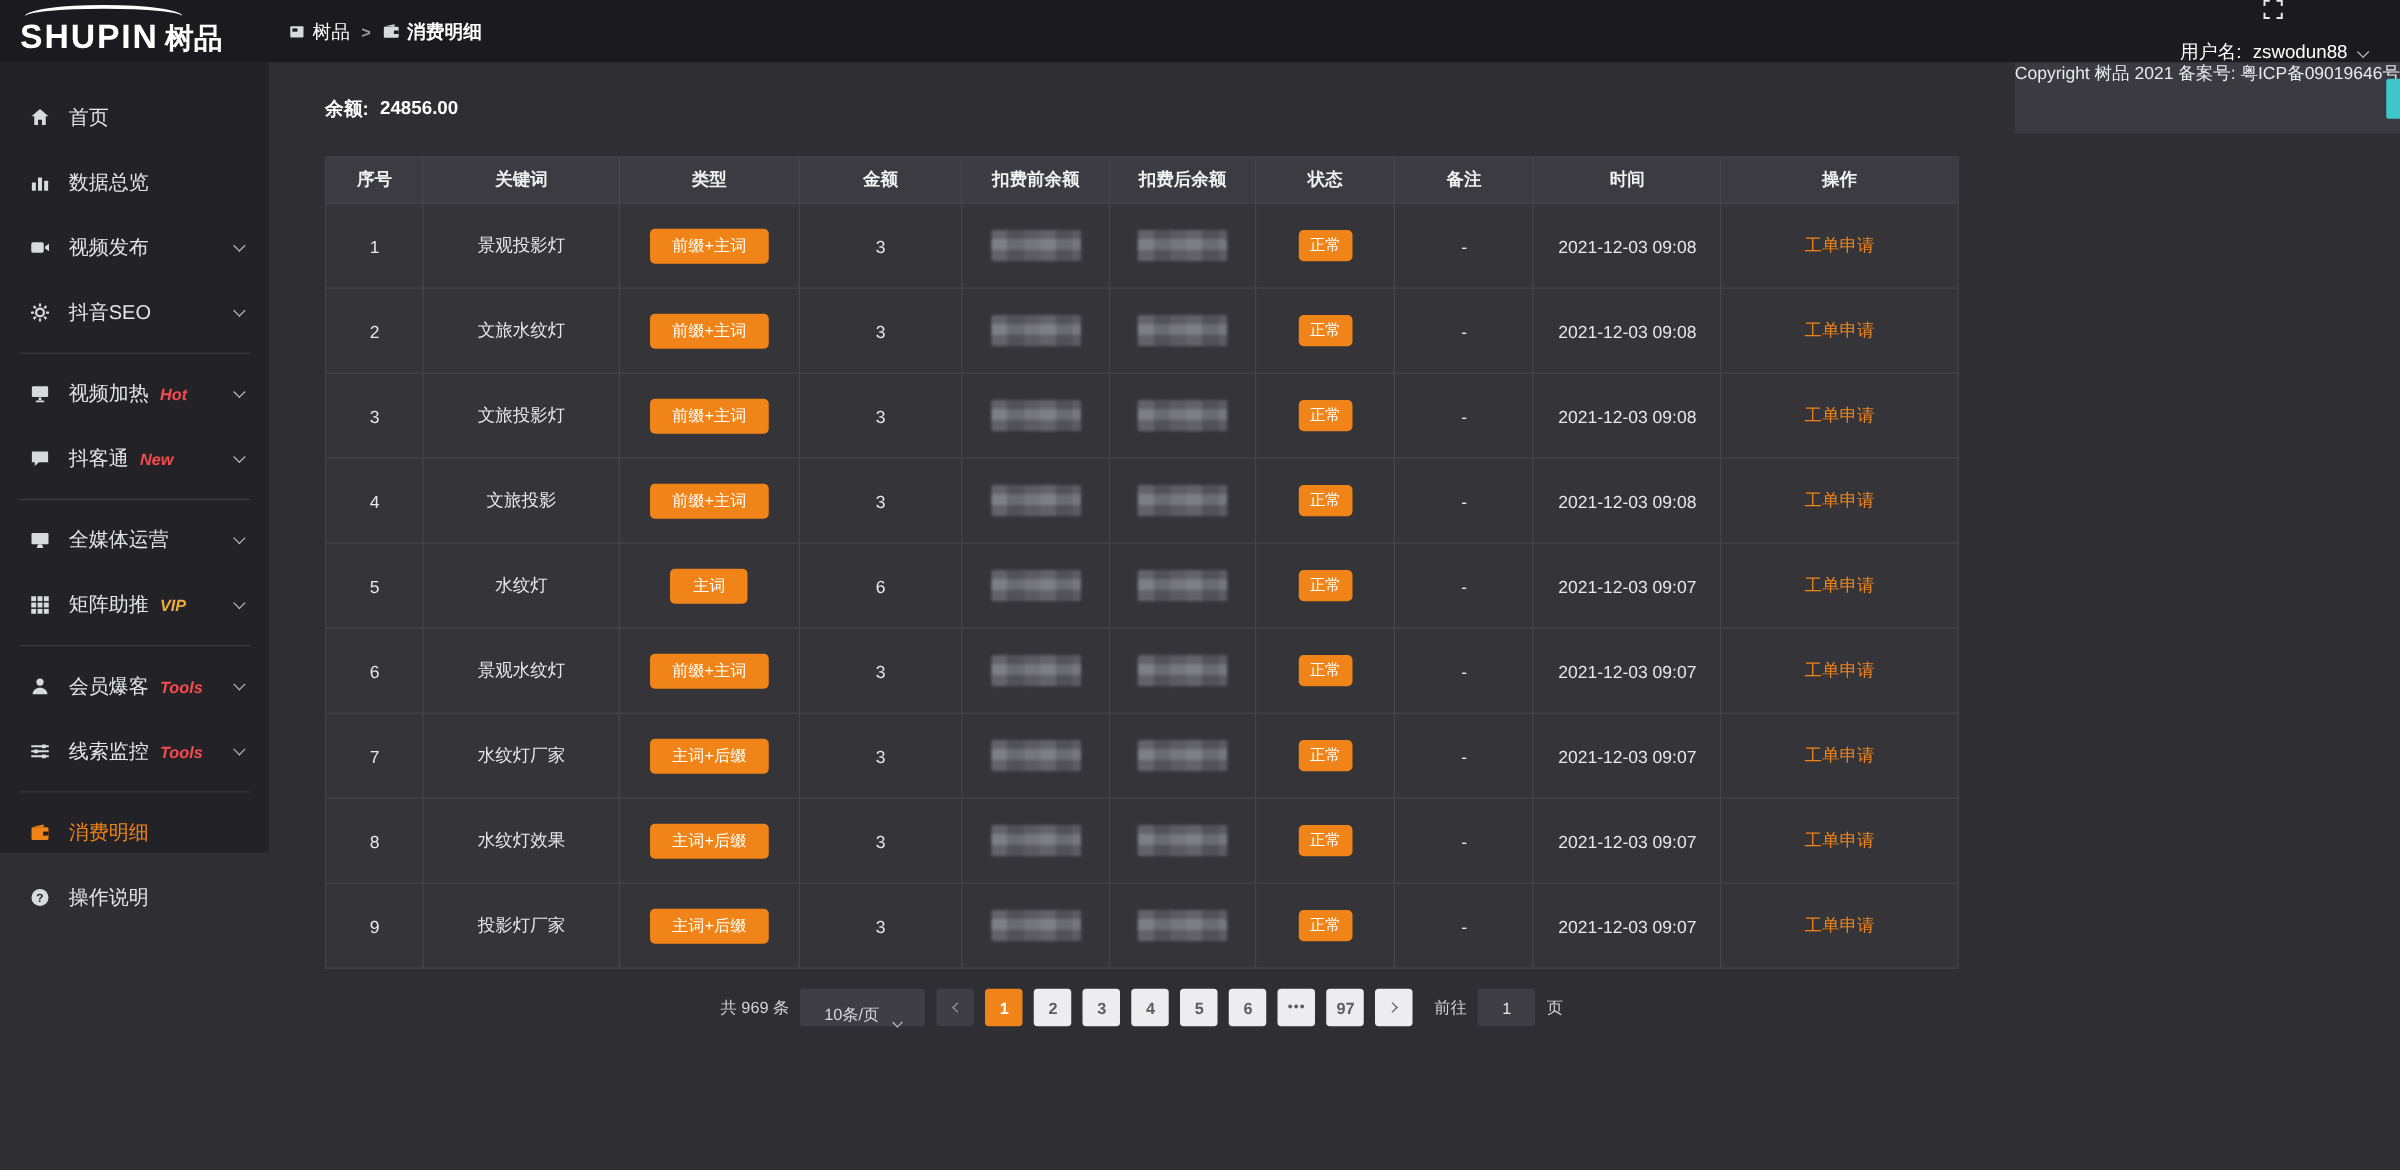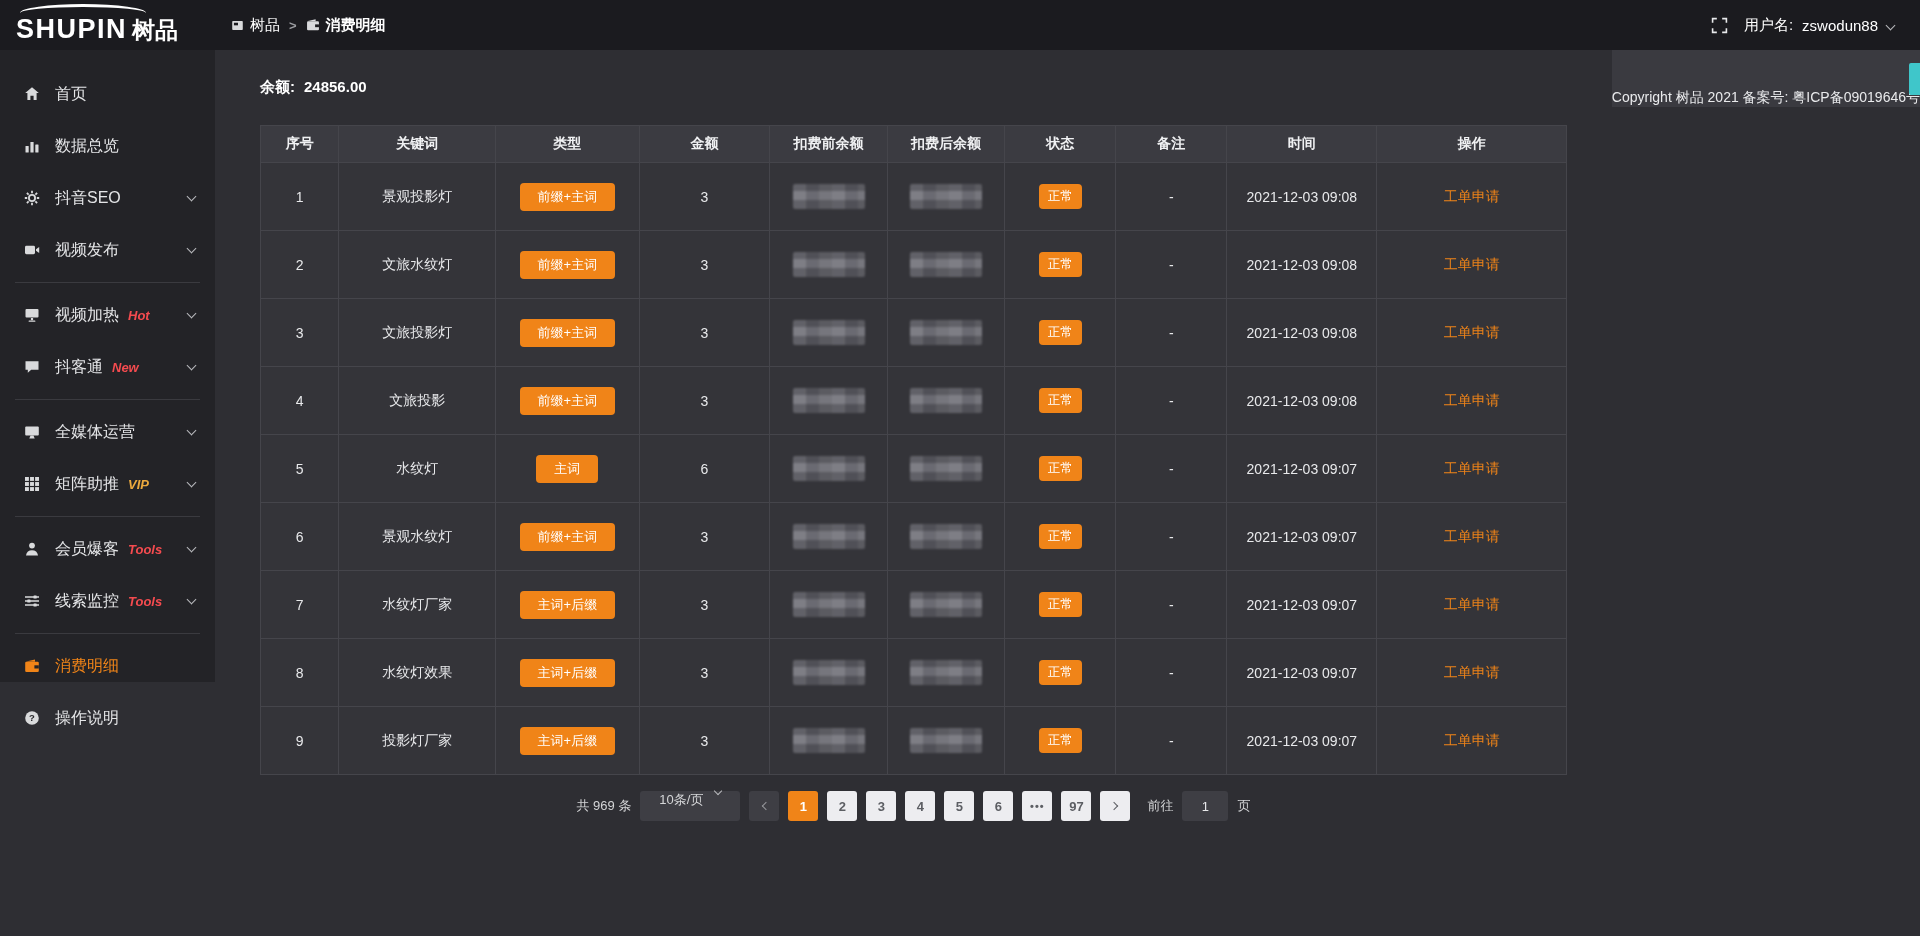--- a/index.html
+++ b/index.html
@@ -11,21 +11,21 @@
   .topbar { height:50px; display:flex; align-items:center; background:#1b1b1f; padding-right:26px; }
   .logo { width:215px; flex:0 0 215px; padding-left:16px; display:flex; align-items:center; color:#fff; cursor:pointer; }
   .logo-inner { position:relative; display:flex; align-items:baseline; padding-top:10px; }
   .logo-arc { position:absolute; top:0; left:4px; width:126px; height:18px; border-top:3.5px solid #fff; border-radius:50%; }
   .logo-en { font-size:27px; font-weight:800; letter-spacing:1.5px; }
   .logo-cn { font-size:23px; font-weight:800; margin-left:5px; }
   .breadcrumb { display:flex; align-items:center; gap:9px; margin-left:16px; color:#fff; font-size:15px; }
   .crumb { display:flex; align-items:center; gap:6px; cursor:pointer; }
   .crumb-sep { color:#9b9ca0; font-size:13px; font-weight:700; }
   .crumb.current { font-weight:700; }
-  .top-right { margin-left:auto; display:flex; align-items:center; gap:16px; color:#fff; font-size:15px; }
+  .top-right { margin-left:auto; display:flex; align-items:center; gap:16px; color:#fff; font-size:15px;flex-direction:column; }
   .fs-btn { display:flex; cursor:pointer; color:#e8e9eb; }
   .user-box { display:flex; align-items:center; gap:9px; cursor:pointer; }
 
   
   .body-row { display:flex; height:632px; }
   .sidebar { width:215px; flex:0 0 215px; background:#232327; padding-top:18px; }
   .side-item { height:52px; display:flex; align-items:center; padding:0 20px 0 24px; color:#e4e5e7; font-size:16px; cursor:pointer; }
   .s-icon { width:18px; margin-right:13px; display:flex; align-items:center; color:#d9dadc; }
   .s-icon svg { display:block; }
   .s-tag { margin-left:9px; font-size:13px; font-style:italic; font-weight:700; }
@@ -47,35 +47,35 @@
   .badge { display:inline-block; background:var(--accent); color:#fff; font-size:13px; padding:5px 18px; border-radius:4px; }
   .badge.status { padding:4px 9px; font-size:12.5px; }
   .action-link { color:var(--accent); cursor:pointer; text-decoration:none; font-size:14px; }
   .blur-block { width:72px; height:25px; margin:0 auto; border-radius:2px; filter:blur(1.3px); opacity:.85;
     background:
       repeating-linear-gradient(0deg, rgba(0,0,0,.20) 0 9px, rgba(255,255,255,.06) 9px 18px),
       repeating-linear-gradient(90deg, #85858d 0 13px, #6c6c74 13px 26px, #7a7a82 26px 39px); }
 
   
   .pagination { display:flex; align-items:center; justify-content:center; gap:9px; margin-top:16px; color:#d3d4d6; font-size:13px; }
-  .page-size { width:100px; height:30px; background:#3e3e44; border-radius:3px; display:flex; align-items:flex-start; justify-content:center; gap:12px; cursor:pointer; color:#d5d6d8; }
+  .page-size { width:100px; height:30px; background:#3e3e44; border-radius:3px; display:flex; align-items:flex-end; justify-content:center; gap:12px; cursor:pointer; color:#d5d6d8; }
   .page-size .chev { width:6px; height:6px; margin-top:-3px; }
   .pg-btn { min-width:30px; height:30px; padding:0 4px; border-radius:3px; display:flex; align-items:center; justify-content:center; background:#ededf0; color:#5c5e63; font-weight:700; font-size:13px; cursor:pointer; border:none; }
   .pg-btn.dark { background:#3e3e44; color:#97989c; }
   .pg-btn.active { background:var(--accent); color:#fff; }
   .pg-btn .chev { border-color:#5c5e63; width:6px; height:6px; }
   .pg-btn.dark .chev { border-color:#97989c; }
   .chev.left { transform:rotate(135deg); margin-left:3px; }
   .chev.right { transform:rotate(-45deg); margin-right:3px; }
   .pg-ellipsis { letter-spacing:1px; font-size:11px; }
   .goto-label { margin-left:8px; }
   .goto-input { width:46px; height:30px; background:#3e3e44; border:none; border-radius:3px; color:#e8e9eb; text-align:center; font-size:13px; outline:none; }
 
   
-  .footer { height:57px; background:#3a3a40; position:relative; display:flex; align-items:flex-end; justify-content:center; color:#e9eaec; font-size:14px; }
+  .footer { height:57px; background:#3a3a40; position:relative; display:flex; align-items:flex-start; justify-content:center; color:#e9eaec; font-size:14px; }
   .widget-sliver { position:absolute; right:0; bottom:12px; width:11px; height:32px; background:#3fc6ca; border-radius:2px 0 0 2px; cursor:pointer; }
 </style>
 </head>
 <body>
 
 <header class="topbar">
   <div class="logo">
     <div class="logo-inner">
       <span class="logo-arc"></span>
       <span class="logo-en">SHUPIN</span>
@@ -141,39 +141,39 @@
                 <rect x="6.4" y="4" width="3.2" height="10.5" rx=".5"></rect>
                 <rect x="11.3" y="6.5" width="3.2" height="8" rx=".5"></rect>
               </g>
             </svg>
           </span>
     <span class="s-label">数据总览</span>
   </div>
         <div class="side-item">
     <span class="s-icon">
             <svg viewBox="0 0 16 16" width="16" height="16">
+              <g fill="currentColor">
+                <rect x="1" y="3.8" width="10" height="8.4" rx="1.4"></rect>
+                <path d="M12 7.2 15.2 5v6L12 8.8z"></path>
+              </g>
+            </svg>
+          </span>
+    <span class="s-label">视频发布</span>
+  <span class="chev"></span>
+        </div>
+        <div class="side-item">
+    <span class="s-icon">
+            <svg viewBox="0 0 16 16" width="16" height="16">
               <g stroke="currentColor" fill="none" stroke-width="1.8">
                 <circle cx="8" cy="8" r="3.1"></circle>
                 <path d="M8 .8v2.4M8 12.8v2.4M.8 8h2.4M12.8 8h2.4M2.9 2.9l1.7 1.7M11.4 11.4l1.7 1.7M13.1 2.9l-1.7 1.7M4.6 11.4l-1.7 1.7"></path>
               </g>
             </svg>
           </span>
     <span class="s-label">抖音SEO</span>
-  <span class="chev"></span>
-        </div>
-        <div class="side-item">
-    <span class="s-icon">
-            <svg viewBox="0 0 16 16" width="16" height="16">
-              <g fill="currentColor">
-                <rect x="1" y="3.8" width="10" height="8.4" rx="1.4"></rect>
-                <path d="M12 7.2 15.2 5v6L12 8.8z"></path>
-              </g>
-            </svg>
-          </span>
-    <span class="s-label">视频发布</span>
   <span class="chev"></span>
         </div>
         <div class="divider"></div>
         <div class="side-item">
     <span class="s-icon">
             <svg viewBox="0 0 16 16" width="16" height="16">
               <g fill="currentColor">
                 <rect x="1.5" y="2" width="13" height="8.6" rx="1"></rect>
                 <rect x="6.9" y="11" width="2.2" height="2.2"></rect>
                 <rect x="4.6" y="13.4" width="6.8" height="1.4" rx=".6"></rect>

